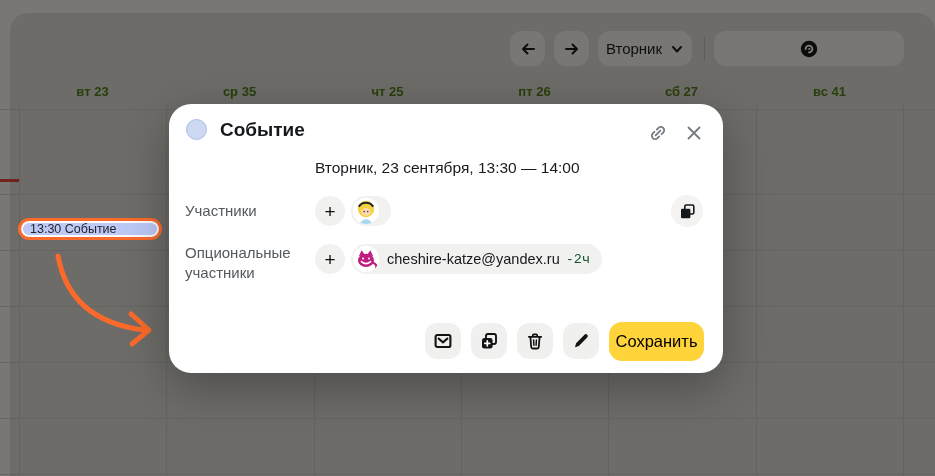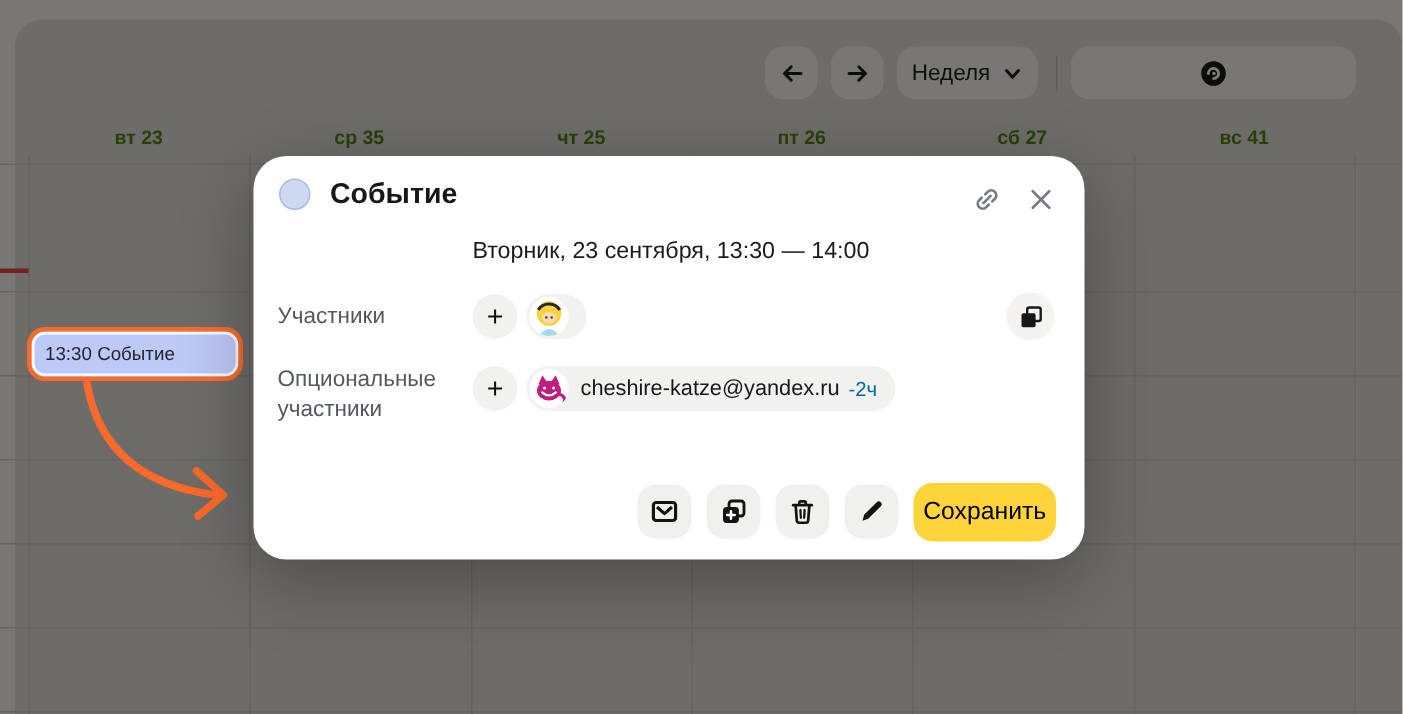--- a/index.html
+++ b/index.html
@@ -15,36 +15,36 @@
   .day-row{position:absolute;top:84px;left:0;width:935px;height:17px;}
   .day-cell{position:absolute;top:0;width:147px;text-align:center;font-size:13px;font-weight:700;color:#4d7c0f;cursor:pointer;}
   .vline{position:absolute;top:103px;bottom:0;width:1px;background:#c9c6c2;}
   .hline{position:absolute;left:0;width:935px;height:1px;background:#cbc8c4;}
   .now-line{position:absolute;left:0;top:179px;width:19px;height:3px;background:#e4403a;}
 
   
   .dim{position:absolute;inset:0;background:rgba(8,7,6,0.52);z-index:5;}
 
   
-  .event-chip{position:absolute;left:18px;top:218px;width:144px;height:36px;box-sizing:border-box;background:#bdc9f6;border:3px solid #fb6a2b;border-radius:12px;box-shadow:inset 0 0 0 2px rgba(255,255,255,.95);display:flex;align-items:center;z-index:6;cursor:pointer;}
+  .event-chip{position:absolute;left:18px;top:218px;width:144px;height:22px;box-sizing:border-box;background:#bdc9f6;border:3px solid #fb6a2b;border-radius:12px;box-shadow:inset 0 0 0 2px rgba(255,255,255,.95);display:flex;align-items:center;z-index:6;cursor:pointer;}
   .event-chip span{font-size:12.5px;color:#23252b;padding-left:9px;}
   .spot-arrow{position:absolute;left:40px;top:248px;z-index:6;}
 
   
   .popup{position:absolute;left:169px;top:104px;width:554px;height:269px;background:#ffffff;border-radius:22px;box-shadow:0 14px 48px rgba(0,0,0,.30);z-index:7;}
   .evt-dot{position:absolute;left:17px;top:15px;width:21px;height:21px;border-radius:50%;background:#cdd9f3;border:1.5px solid #a9bce8;box-sizing:border-box;}
   .popup-title{position:absolute;left:51px;top:15px;font-size:19px;font-weight:700;color:#15171b;}
   .hdr-ic{position:absolute;top:19px;width:20px;height:20px;border:0;background:none;padding:0;cursor:pointer;}
   .row-label{position:absolute;left:16px;font-size:15px;color:#54585f;line-height:20px;}
   .row-value{position:absolute;left:146px;font-size:15.5px;color:#191b1f;}
   .circle-btn{position:absolute;width:30px;height:30px;border-radius:50%;background:#f1f1ef;border:0;cursor:pointer;display:flex;align-items:center;justify-content:center;font-size:19px;color:#0f0f0f;padding:0;line-height:1;}
   .chip{position:absolute;height:30px;border-radius:15px;background:#f1f1ef;display:inline-flex;align-items:center;padding:0 12px 0 2px;cursor:pointer;}
   .chip .avatar{width:26px;height:26px;border-radius:50%;background:#fff;overflow:hidden;flex:0 0 26px;}
   .chip .email{font-size:14.5px;color:#17181a;margin-left:8px;white-space:nowrap;}
-  .chip .tz{font-size:13.5px;color:#0369a1;margin-left:6px;}
+  .chip .tz{font-size:13.5px;color:#14532d;margin-left:6px;font-family:Liberation Mono, monospace;}
   .copy-circle{position:absolute;left:502px;top:91px;width:32px;height:32px;border-radius:50%;background:#f4f3f1;border:0;cursor:pointer;display:flex;align-items:center;justify-content:center;padding:0;}
   .act-btn{position:absolute;top:219px;width:36px;height:36px;border-radius:12px;background:#f0f0ee;border:0;cursor:pointer;display:flex;align-items:center;justify-content:center;padding:0;}
   .save-btn{position:absolute;left:440px;top:218px;width:95px;height:39px;border-radius:13px;background:#ffd43b;border:0;cursor:pointer;font-family:"Liberation Sans",sans-serif;font-size:16.5px;font-weight:500;color:#000;}
   svg{display:block;}
 </style>
 </head>
 <body>
 
 <div id="stage">
 
@@ -59,21 +59,21 @@
       </span>
     </button>
     <button class="tb-btn tb-icon-btn" style="left:554px;">
       <span>
         <svg width="20" height="20" viewBox="0 0 20 20">
             <path d="M4 10 H15 M10.5 5.5 L15 10 l-4.5 4.5" stroke="#141414" stroke-width="2" fill="none" stroke-linecap="round" stroke-linejoin="round"></path>
           </svg>
       </span>
     </button>
     <button class="tb-btn" style="left:598px;width:94px;">
-      <span>Неделя</span>
+      <span>Вторник</span>
       <span>
         <svg width="14" height="14" viewBox="0 0 14 14">
             <path d="M3 5 l4 4.5 L11 5" stroke="#141414" stroke-width="2" fill="none" stroke-linecap="round" stroke-linejoin="round"></path>
           </svg>
       </span>
     </button>
     <div class="tb-divider"></div>
     <button class="tb-btn" style="left:714px;width:190px;">
       <span>
         <svg width="18" height="18" viewBox="0 0 18 18">

